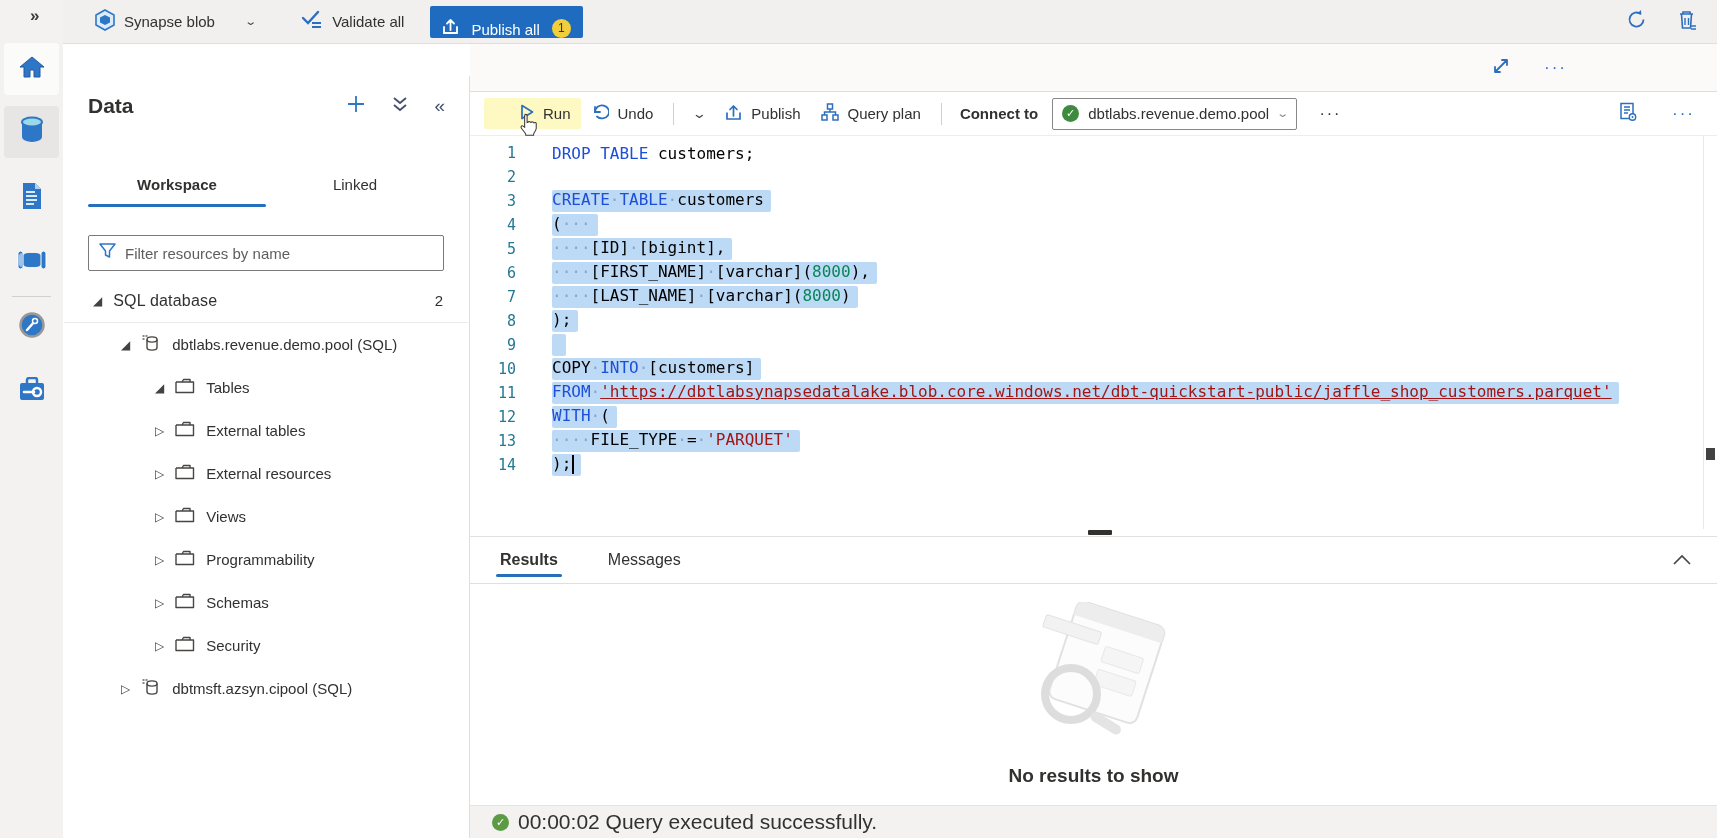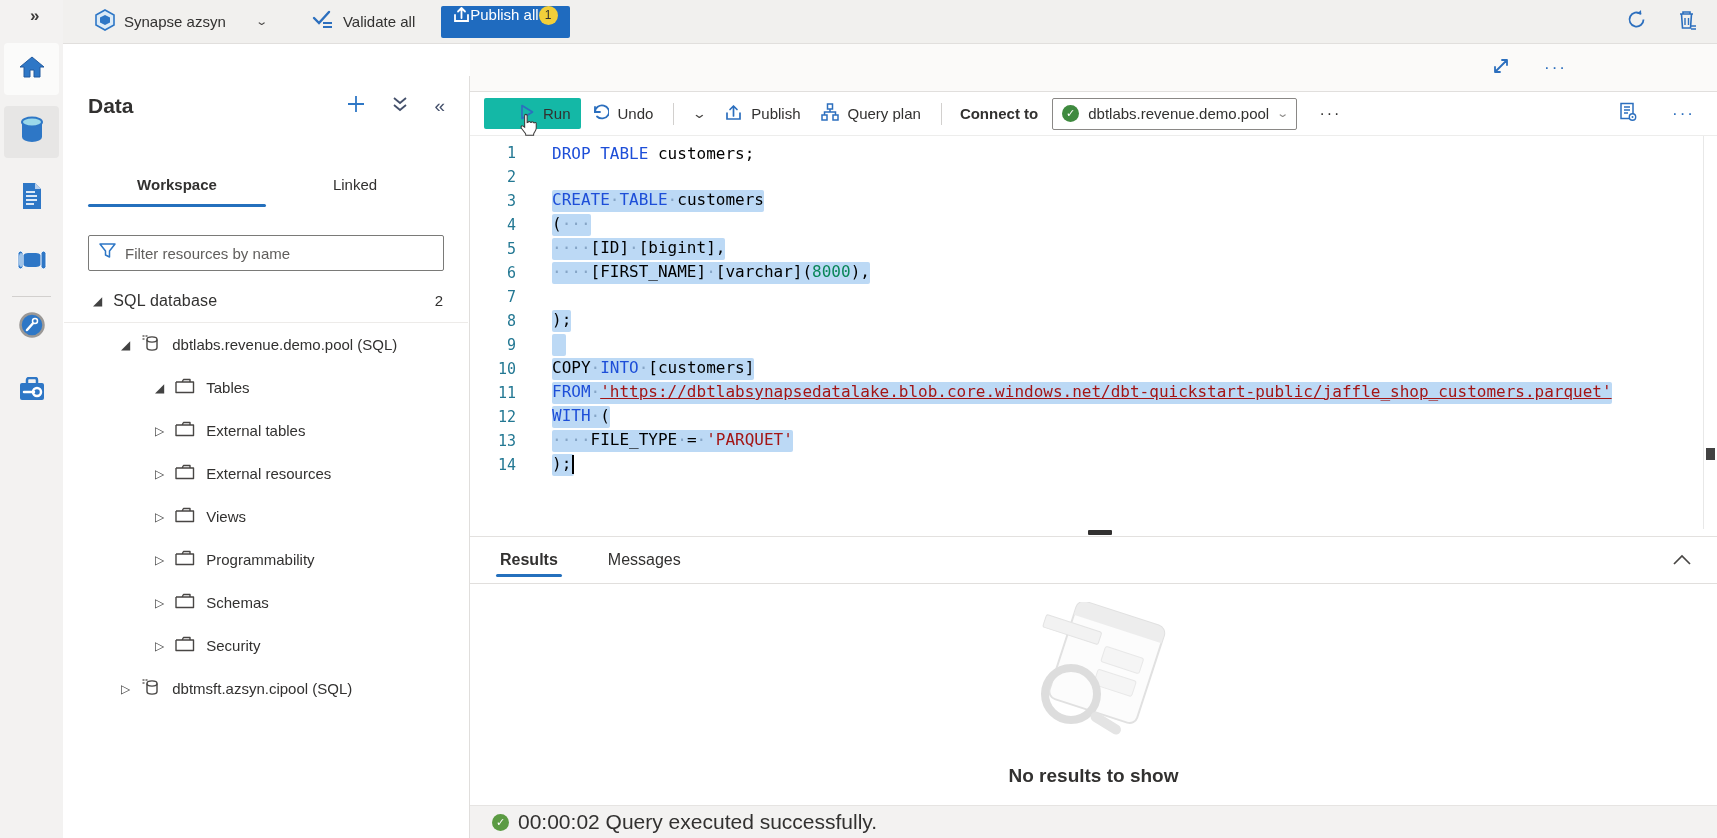--- a/index.html
+++ b/index.html
@@ -18,21 +18,21 @@
   
   #topbar { position:absolute; left:63px; top:0; right:0; height:44px; background:#f1f0ee;
             border-bottom:1px solid #e1dfdd; display:flex; align-items:center; z-index:4; }
   .tb-group { display:flex; align-items:center; gap:9px; cursor:pointer; }
   #mode-switch { margin-left:32px; }
   #mode-switch .lbl { font-size:15px; }
   .chev { font-size:11px; color:#484644; transform:scaleX(1.4); }
   #validate { margin-left:46px; }
   #validate .lbl { font-size:15px; }
   #publish-all { margin-left:26px; background:#1f6bbf; color:#fff; border:none; height:32px;
-                 border-radius:2px; padding:0 12px; display:flex; align-items:flex-start; gap:0;
+                 border-radius:2px; padding:0 12px; display:flex; align-items:flex-end; gap:12px;
                  font-size:15px; cursor:pointer; font-family:inherit; }
   #publish-all .badge { background:#f2cf3a; color:#323130; width:19px; height:19px; border-radius:50%;
                         font-size:12px; display:flex; align-items:center; justify-content:center; }
   #topbar .right { margin-left:auto; margin-right:20px; display:flex; gap:30px; }
   #topbar .right .ic { cursor:pointer; }
 
   
   #data-panel { position:absolute; left:63px; top:44px; width:407px; bottom:0; background:#fff;
                 border-right:1px solid #e0dedc;margin-top:32px; }
   #dp-header { position:absolute; top:18px; left:25px; right:24px; display:flex; align-items:center; }
@@ -61,38 +61,38 @@
   #doc-tab { position:absolute; left:0; top:0; width:315px; height:48px; background:#fff;
              border-right:1px solid #e1dfdd; display:flex; align-items:center; padding:0 18px; gap:12px; cursor:pointer; }
   #doc-tab .t { font-size:15px; font-weight:bold; }
   #doc-tab .dot { margin-left:auto; font-size:13px; color:#2b2a29; }
   #tabbar .right { position:absolute; right:0; top:0; height:48px; display:flex; align-items:center; gap:34px; padding-right:150px; }
   #tabbar .ic { cursor:pointer; }
 
   #toolbar { position:absolute; top:48px; left:0; right:0; height:44px; background:#fff;
              border-bottom:1px solid #ededec; display:flex; align-items:center; font-size:15px; }
   .tbtn { display:flex; align-items:center; gap:9px; cursor:pointer; padding:6px 10px; border-radius:2px; }
-  .tbtn.hovered { background:#14b8a6;padding-left:36px; }
+  .tbtn.hovered { background:#fef9c3;padding-left:36px; }
   #toolbar .sep { width:1px; height:22px; background:#d2d0ce; margin:0 10px; }
   #run-btn { margin-left:14px; }
   #connect-label { margin:0 14px 0 8px; font-weight:bold; }
   #pool-select { height:32px; border:1px solid #8a8886; border-radius:2px; background:#fff;
                  display:flex; align-items:center; gap:9px; padding:0 9px; cursor:pointer; }
   #pool-select .pt { font-size:15px; }
   #toolbar .more { font-size:16px; letter-spacing:2px; color:#323130; margin-left:22px; cursor:pointer; }
   #toolbar .right { margin-left:auto; display:flex; align-items:center; gap:34px; padding-right:22px; }
 
   
   #code { position:absolute; top:92px; left:0; right:0; height:393px; background:#fff; overflow:hidden; }
   .code-row { height:24px; display:flex; align-items:center; white-space:pre;
               font-family:"DejaVu Sans Mono", monospace; font-size:16px; }
   .code-row:first-child { margin-top:5px; }
   .gutter { width:46px; text-align:right; color:#237893; font-size:15px; flex:none; }
   .line-code { margin-left:36px; display:inline-block; white-space:pre; }
-  .line-code.sel { background:#bcd9f5; border-radius:2px; min-width:14px; min-height:22px; }
+  .line-code.sel { background:#bcd9f5; border-radius:2px; padding-right:7px; min-width:14px; min-height:22px; }
   .tk-kw { color:#1d4ed8; } .tk-id { color:#000; } .tk-num { color:#098658; }
   .tk-str { color:#a31515; } .tk-strl { color:#a31515; text-decoration:underline; }
   .ws { color:#86a5c6; } .sp { }
   .caret-bar { display:inline-block; width:2px; height:19px; background:#000; vertical-align:middle; margin-left:1px; }
   #vscroll { position:absolute; right:0; top:92px; width:14px; height:393px; border-left:1px solid #e8e8e8; }
   #vscroll .thumb { position:absolute; right:2px; top:312px; width:9px; height:12px; background:#424242; }
 
   
   #splitter { position:absolute; top:485px; left:0; right:0; height:7px; background:#fff; cursor:row-resize; }
   #splitter .grab { position:absolute; left:618px; top:1px; width:24px; height:5px; background:#323130; border-radius:1px; }
@@ -191,21 +191,21 @@
 </div>
 
 <div id="topbar">
   <div class="tb-group" id="mode-switch">
     <span>
       <svg width="20" height="22" viewBox="0 0 20 22">
         <polygon points="10,1 19,6 19,16 10,21 1,16 1,6" fill="#dcebf7" stroke="#2e77c6" stroke-width="1.6"></polygon>
         <polygon points="10,6 15,8.5 15,13.5 10,16 5,13.5 5,8.5" fill="#2e77c6"></polygon>
       </svg>
     </span>
-    <span class="lbl">Synapse azsyn</span>
+    <span class="lbl">Synapse blob</span>
     <span class="chev" style="margin-left:22px">⌄</span>
   </div>
 
   <div class="tb-group" id="validate">
     <span>
       <svg width="22" height="20" viewBox="0 0 22 20">
         <path d="M2 8 l5 5 L17 2" fill="none" stroke="#2c6fbe" stroke-width="2.4" stroke-linecap="round"></path>
         <rect x="11" y="12" width="9" height="2" fill="#2c6fbe"></rect>
         <rect x="11" y="16" width="9" height="2" fill="#2c6fbe"></rect>
       </svg>
@@ -442,21 +442,21 @@
   </div>
 
   <div id="code">
     <div>
         <div class="code-row"><span class="gutter">1</span><span class="line-code"><span class="tk-kw">DROP</span><span class="sp"> </span><span class="tk-kw">TABLE</span><span class="sp"> </span><span class="tk-id">customers;</span></span></div>
         <div class="code-row"><span class="gutter">2</span><span class="line-code"></span></div>
         <div class="code-row"><span class="gutter">3</span><span class="line-code sel"><span class="tk-kw">CREATE</span><span class="ws">·</span><span class="tk-kw">TABLE</span><span class="ws">·</span><span class="tk-id">customers</span></span></div>
         <div class="code-row"><span class="gutter">4</span><span class="line-code sel"><span class="tk-id">(</span><span class="ws">···</span></span></div>
         <div class="code-row"><span class="gutter">5</span><span class="line-code sel"><span class="ws">····</span><span class="tk-id">[ID]</span><span class="ws">·</span><span class="tk-id">[bigint],</span></span></div>
         <div class="code-row"><span class="gutter">6</span><span class="line-code sel"><span class="ws">····</span><span class="tk-id">[FIRST_NAME]</span><span class="ws">·</span><span class="tk-id">[varchar](</span><span class="tk-num">8000</span><span class="tk-id">),</span></span></div>
-        <div class="code-row"><span class="gutter">7</span></div>
+        <div class="code-row"><span class="gutter">7</span><span class="line-code sel"><span class="ws">····</span><span class="tk-id">[LAST_NAME]</span><span class="ws">·</span><span class="tk-id">[varchar](</span><span class="tk-num">8000</span><span class="tk-id">)</span></span></div>
         <div class="code-row"><span class="gutter">8</span><span class="line-code sel"><span class="tk-id">);</span></span></div>
         <div class="code-row"><span class="gutter">9</span><span class="line-code sel"></span></div>
         <div class="code-row"><span class="gutter">10</span><span class="line-code sel"><span class="tk-id">COPY</span><span class="ws">·</span><span class="tk-kw">INTO</span><span class="ws">·</span><span class="tk-id">[customers]</span></span></div>
         <div class="code-row"><span class="gutter">11</span><span class="line-code sel"><span class="tk-kw">FROM</span><span class="ws">·</span><span class="tk-strl">'https://dbtlabsynapsedatalake.blob.core.windows.net/dbt-quickstart-public/jaffle_shop_customers.parquet'</span></span></div>
         <div class="code-row"><span class="gutter">12</span><span class="line-code sel"><span class="tk-kw">WITH</span><span class="ws">·</span><span class="tk-id">(</span></span></div>
         <div class="code-row"><span class="gutter">13</span><span class="line-code sel"><span class="ws">····</span><span class="tk-id">FILE_TYPE</span><span class="ws">·</span><span class="tk-id">=</span><span class="ws">·</span><span class="tk-str">'PARQUET'</span></span></div>
         <div class="code-row"><span class="gutter">14</span><span class="line-code sel"><span class="tk-id">);</span><span class="caret-bar"></span></span></div>
       </div>
   </div>
   <div id="vscroll">

